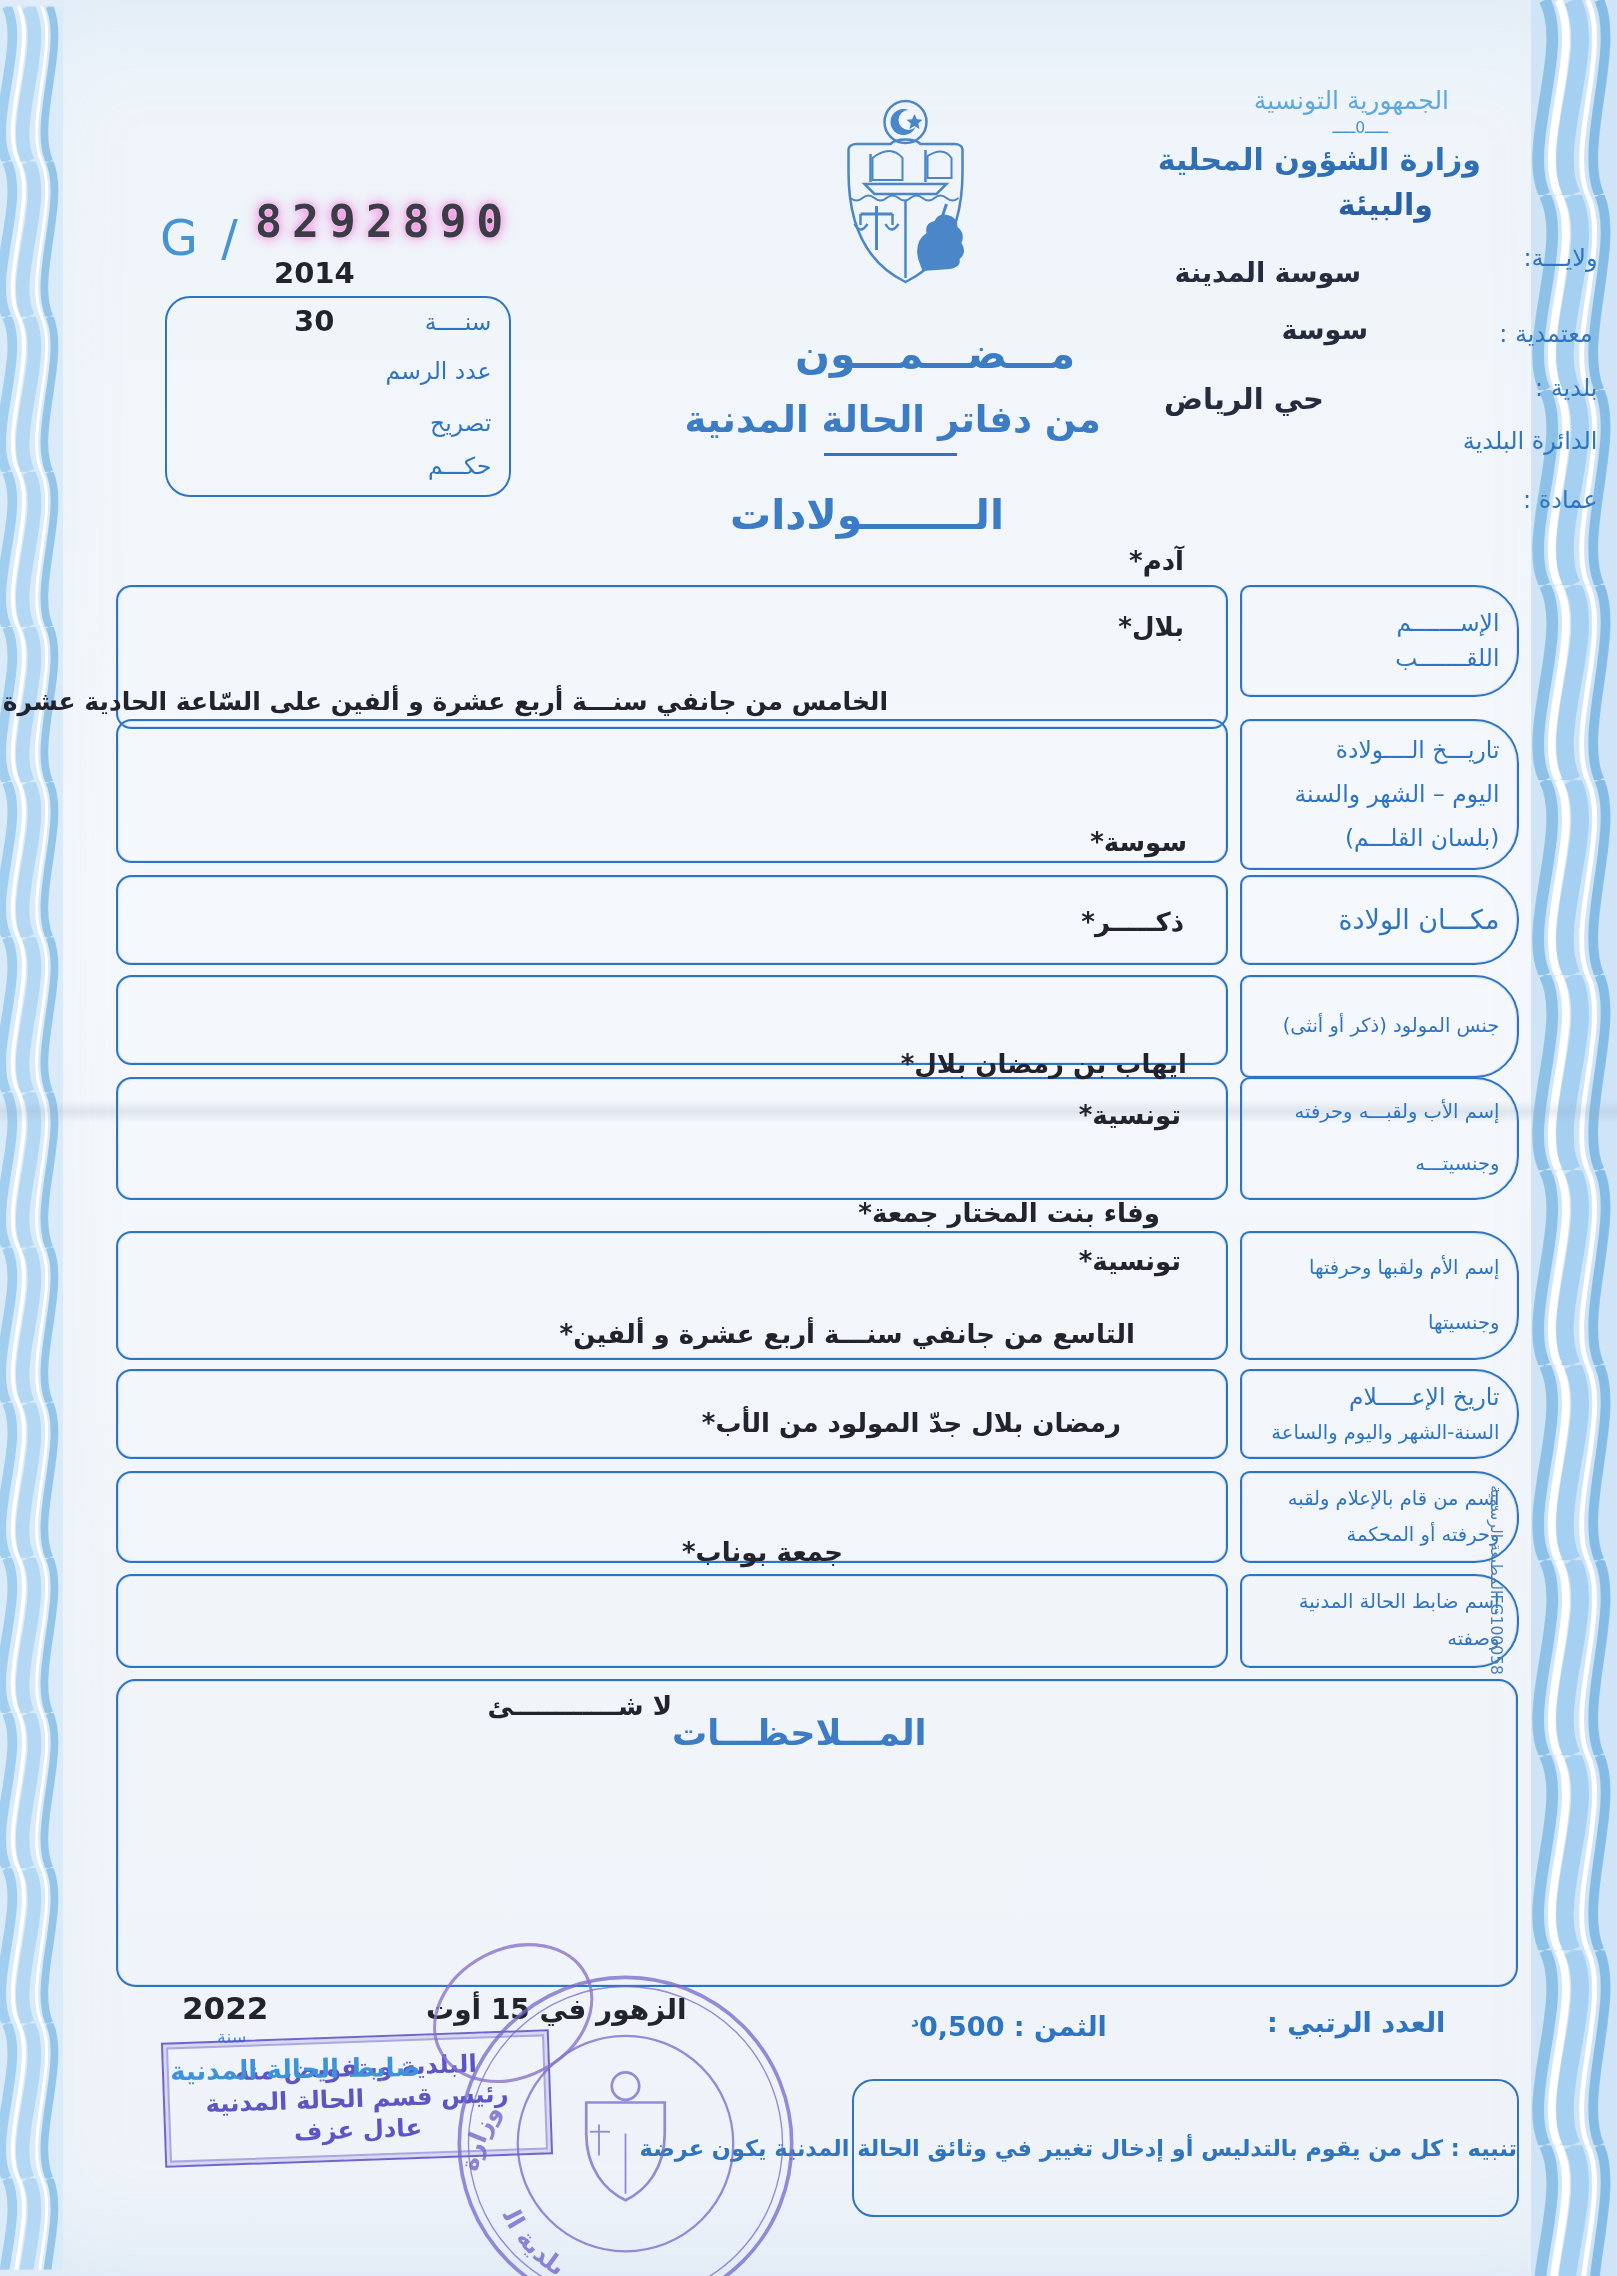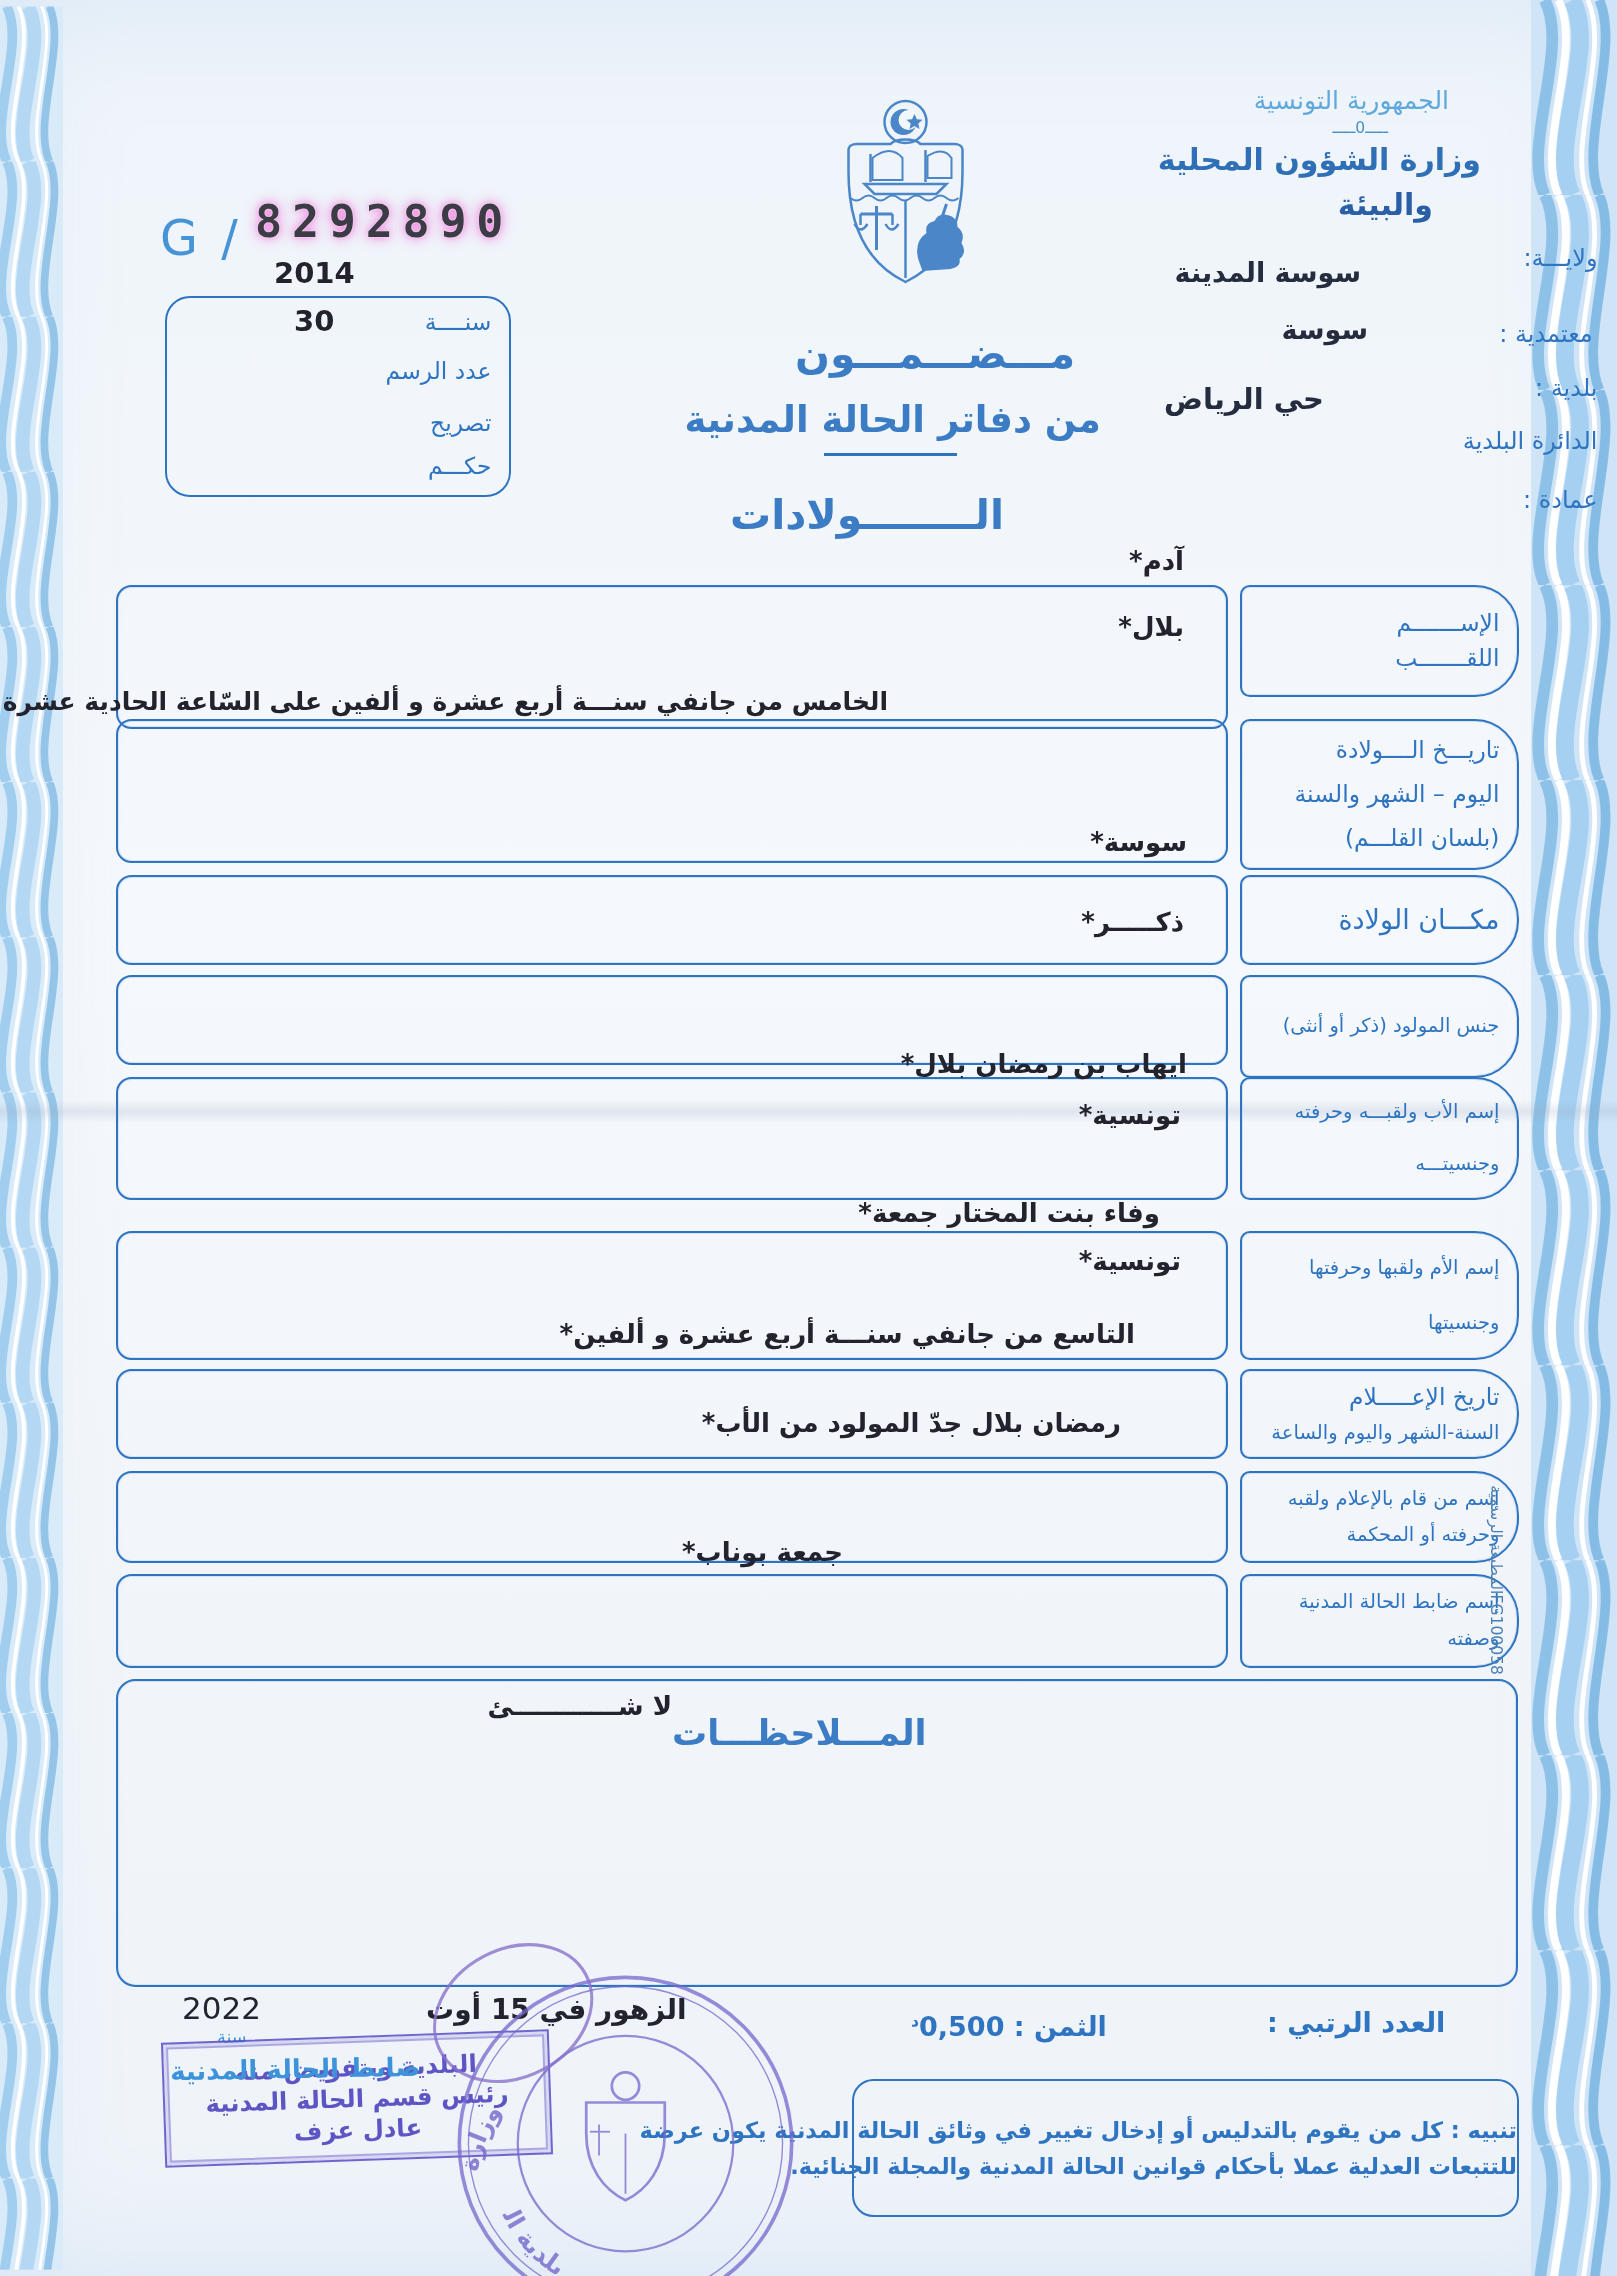--- a/index.html
+++ b/index.html
@@ -231,26 +231,25 @@
 
   <div class="remarks"></div>
   <div class="abs ar" style="left:673px;top:1713px;font-size:35px;font-weight:700;color:#3b7cc4;">المـــلاحظـــات</div>
   <div class="typed" style="right:945px;top:1691px;">لا شــــــــــــئ</div>
 
   <div class="abs ar" style="left:1268px;top:2007px;font-size:27px;font-weight:700;color:#2e74c0;">العدد الرتبي :</div>
   <div class="abs ar" style="left:912px;top:2011px;font-size:27px;font-weight:700;color:#2e74c0;">
     <span>الثمن : 0,500</span><sup style="font-size:15.6px;">د</sup>
   </div>
   <div class="abs ar ink" style="left:427px;top:1993px;font-size:28px;font-weight:700;">الزهور في 15 أوت</div>
-  <div class="abs ltr ink" style="left:183px;top:1990px;font-size:31px;font-weight:400;text-align:center;">2022</div>
+  <div class="abs ltr ink" style="left:183px;top:1990px;font-size:31px;font-weight:700;text-align:center;">2022</div>
   <div class="abs ar" style="left:218px;top:2027px;font-size:17.6px;color:#3c93d9;">سنة</div>
 
   <div class="noticebox">
     <span>تنبيه : كل من يقوم بالتدليس أو إدخال تغيير في وثائق الحالة المدنية يكون عرضة</span>
-    <span>للتتبعات العدلية عملا بأحكام قوانين الحالة المدنية والمجلة الجنائية.</span>
   </div>
 
   <svg class="abs" style="left:417px;top:1929px;z-index:5;" width="419" height="347" viewBox="0 0 430 380">
     <g stroke="#7468cc" fill="none" opacity="0.75">
       <circle cx="215" cy="235" r="182" stroke-width="4"></circle>
       <circle cx="215" cy="235" r="172" stroke-width="1.5"></circle>
       <circle cx="215" cy="235" r="118" stroke-width="2.5"></circle>
       <path d="M172,190 h86 v34 c0,38 -20,62 -43,73 c-23,-11 -43,-35 -43,-73 z" stroke-width="3"></path>
       <circle cx="215" cy="172" r="15" stroke-width="3"></circle>
       <line x1="215" y1="224" x2="215" y2="290" stroke-width="2"></line>

